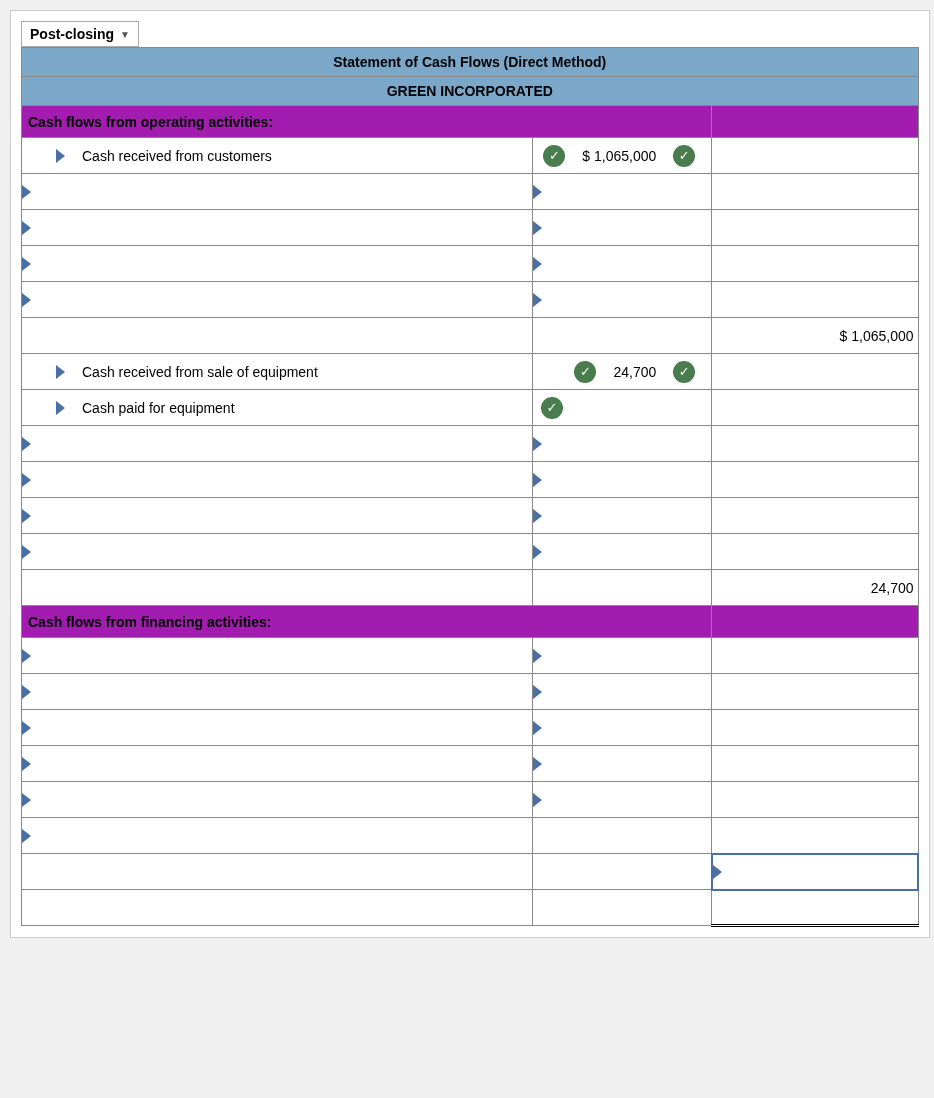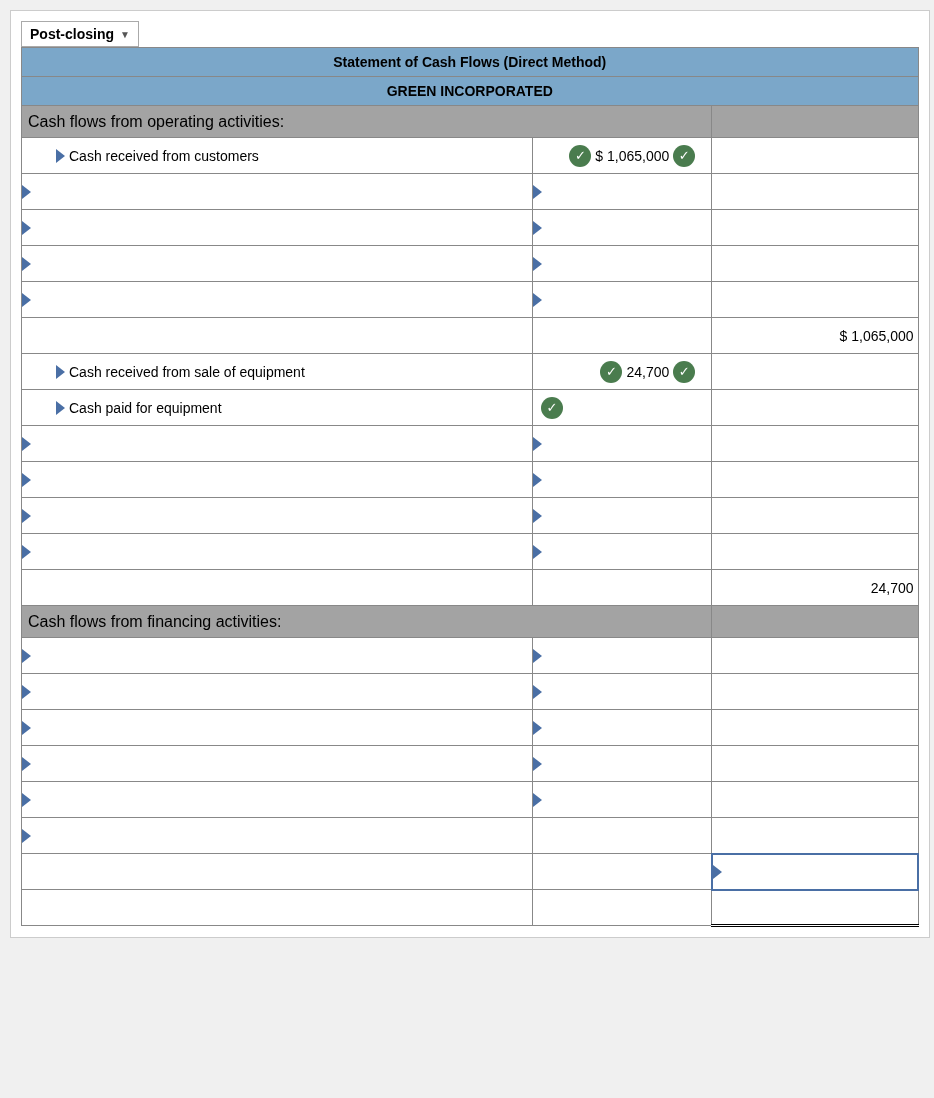--- a/index.html
+++ b/index.html
@@ -66,24 +66,24 @@
       color: #000;
     }
 
     
     .col-label { width: 57%; }
     .col-mid   { width: 20%; }
     .col-right { width: 23%; }
 
     
     .section-header td {
-      font-weight: normal;
-      font-size: 16px;
+      font-weight: bold;
+      font-size: 14px;
       padding: 5px 6px;
-      background: #a3a3a3;
+      background: #a21caf;
       height: 32px;
     }
 
     
     .data-row td {
       height: 36px;
       font-size: 14px;
       background: white;
       padding: 2px 4px;
       vertical-align: middle;
@@ -141,20 +141,21 @@
     .blank-row td {
       height: 36px;
     }
 
     
     td .cell-content {
       display: flex;
       align-items: center;
       height: 100%;
       width: 100%;
+      gap: 13px;
     }
 
     .right-align {
       justify-content: flex-end;
       padding-right: 8px;
     }
 
     .left-pad {
       padding-left: 30px;
     }

